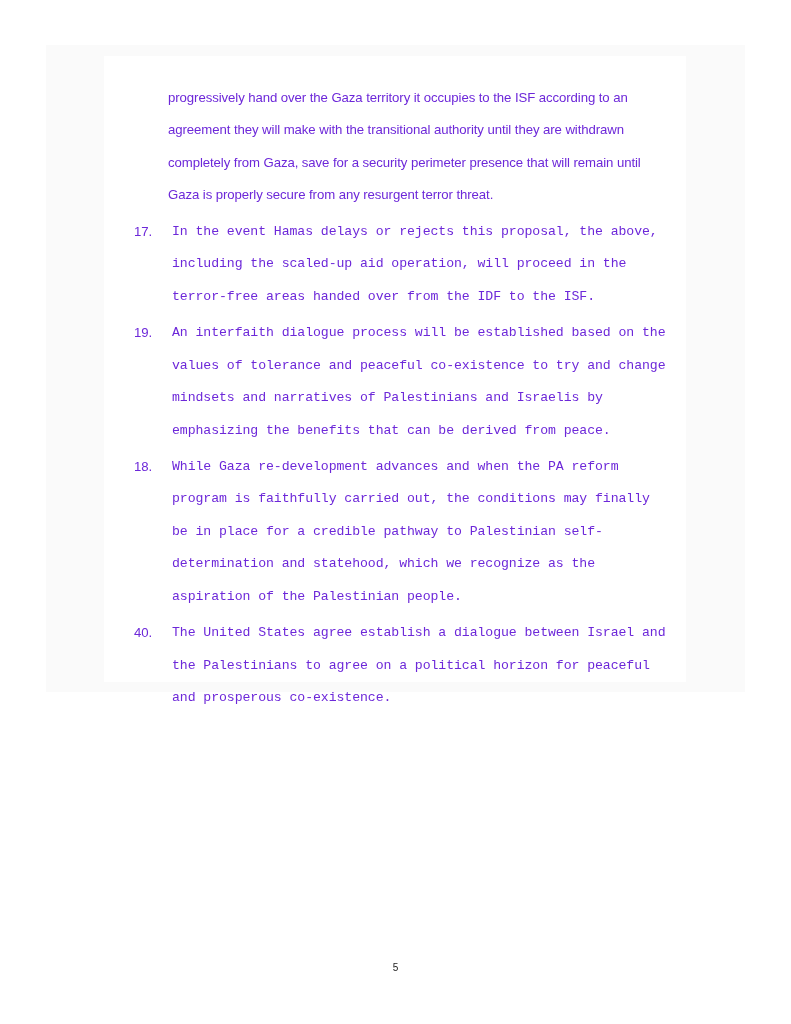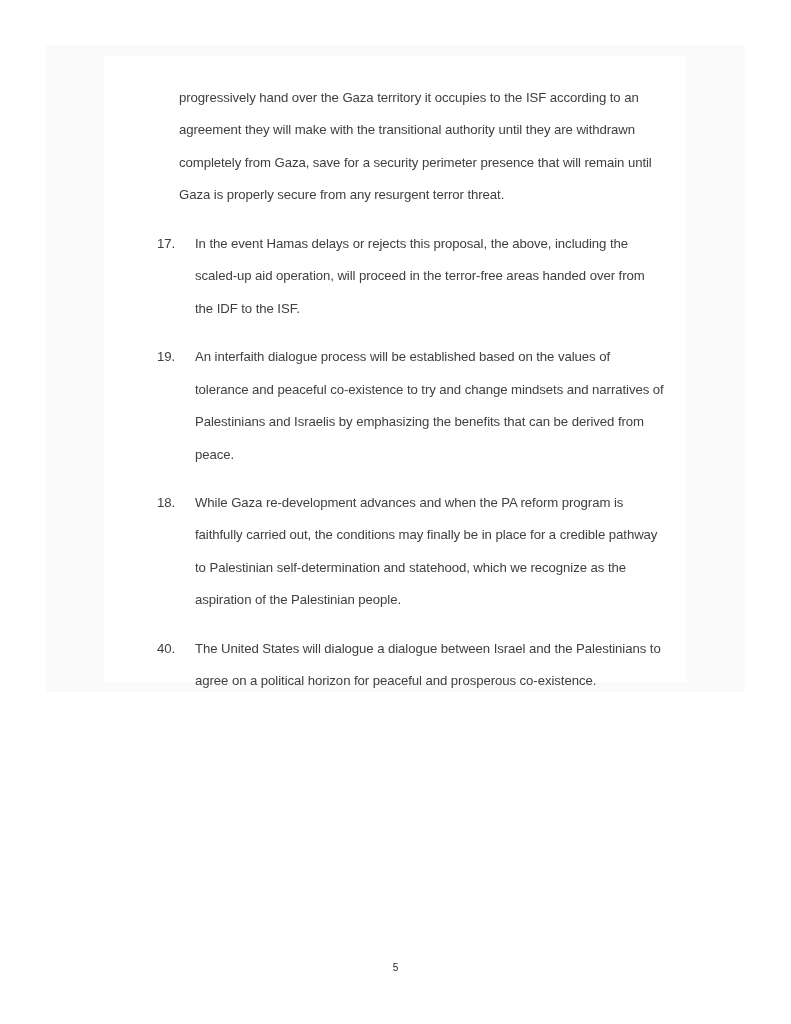--- a/index.html
+++ b/index.html
@@ -31,58 +31,59 @@
     left: 58px;   
     top: 11px;    
     width: 582px; 
     height: 626px;
     background: #ffffff;
   }
 
   
   #doc-body {
     position: absolute;
-    left: 57px;   
+    left: 46px;   
     top: 26px;
     width: 520px;
-    color: #404040;
+    color: #6d28d9;
     font-size: 13.2px;
     line-height: 32.45px;
     letter-spacing: -0.08px;
   }
 
   .para-continuation {
     margin: 0;
     padding-left: 18px;  
     text-align: left;
   }
 
   ol.numbered-list {
     list-style: none;
     margin: 0;
     padding: 0;
   }
 
   ol.numbered-list > li {
     position: relative;
     padding-left: 18px;
-    margin: 16px;
+    margin: 4px;
   }
 
   ol.numbered-list > li .li-number {
     position: absolute;
     left: -34px;
     top: 0;
     width: 32px;
     text-align: right;
     white-space: nowrap;
   }
 
   ol.numbered-list > li .li-text {
     display: block;
+    font-family: Liberation Mono, monospace;
   }
 
   
   #page-footer {
     position: absolute;
     left: 0;
     top: 962px;
     width: 791px;
     text-align: center;
     font-size: 10px;
@@ -112,21 +113,21 @@
           <span class="li-text">An interfaith dialogue process will be established based on the values of tolerance and peaceful co-existence to try and change mindsets and narratives of Palestinians and Israelis by emphasizing the benefits that can be derived from peace.</span>
         </li>
 
         <li>
           <span class="li-number">18.</span>
           <span class="li-text">While Gaza re-development advances and when the PA reform program is faithfully carried out, the conditions may finally be in place for a credible pathway to Palestinian self-determination and statehood, which we recognize as the aspiration of the Palestinian people.</span>
         </li>
 
         <li>
           <span class="li-number">40.</span>
-          <span class="li-text">The United States will dialogue a dialogue between Israel and the Palestinians to agree on a political horizon for peaceful and prosperous co-existence.</span>
+          <span class="li-text">The United States agree establish a dialogue between Israel and the Palestinians to agree on a political horizon for peaceful and prosperous co-existence.</span>
         </li>
 
       </ol>
     </div>
   </div>
 </div>
 
 <div id="page-footer">5</div>
 
 </body></html>

